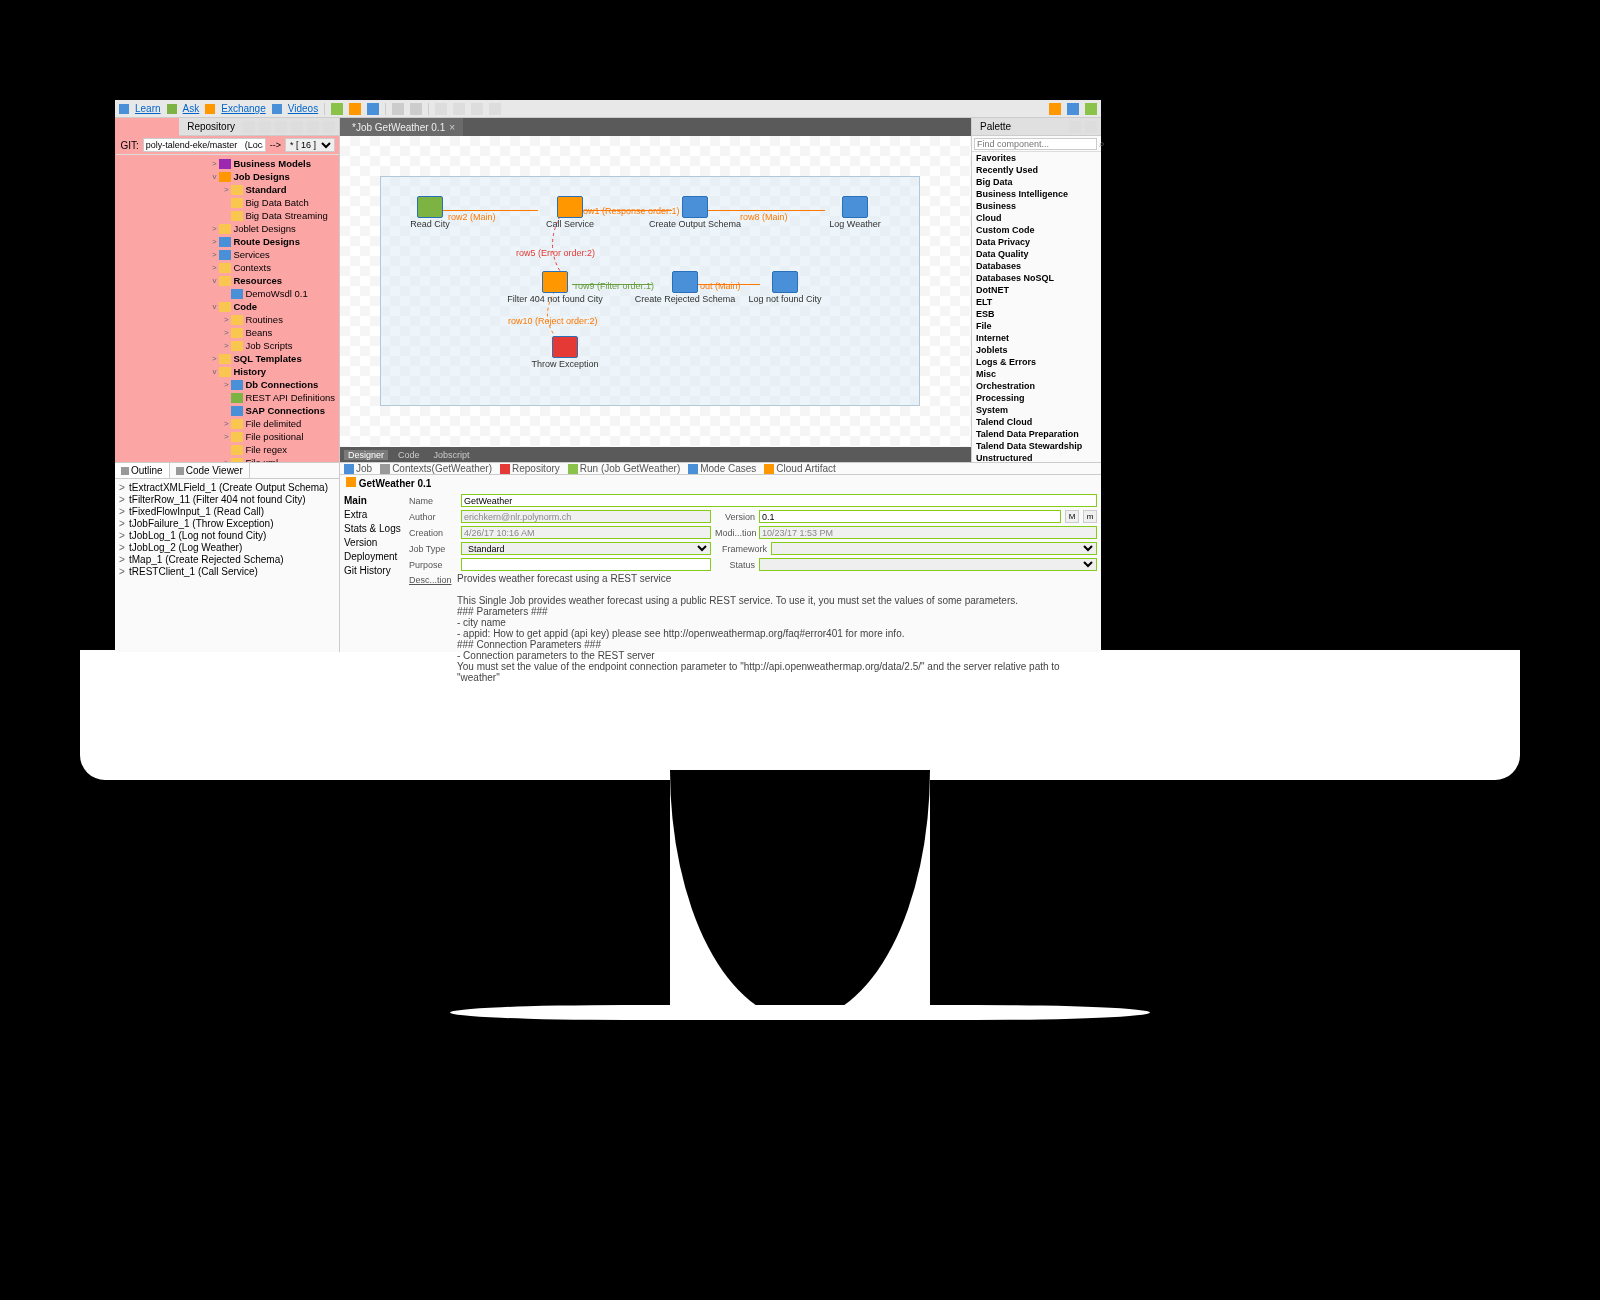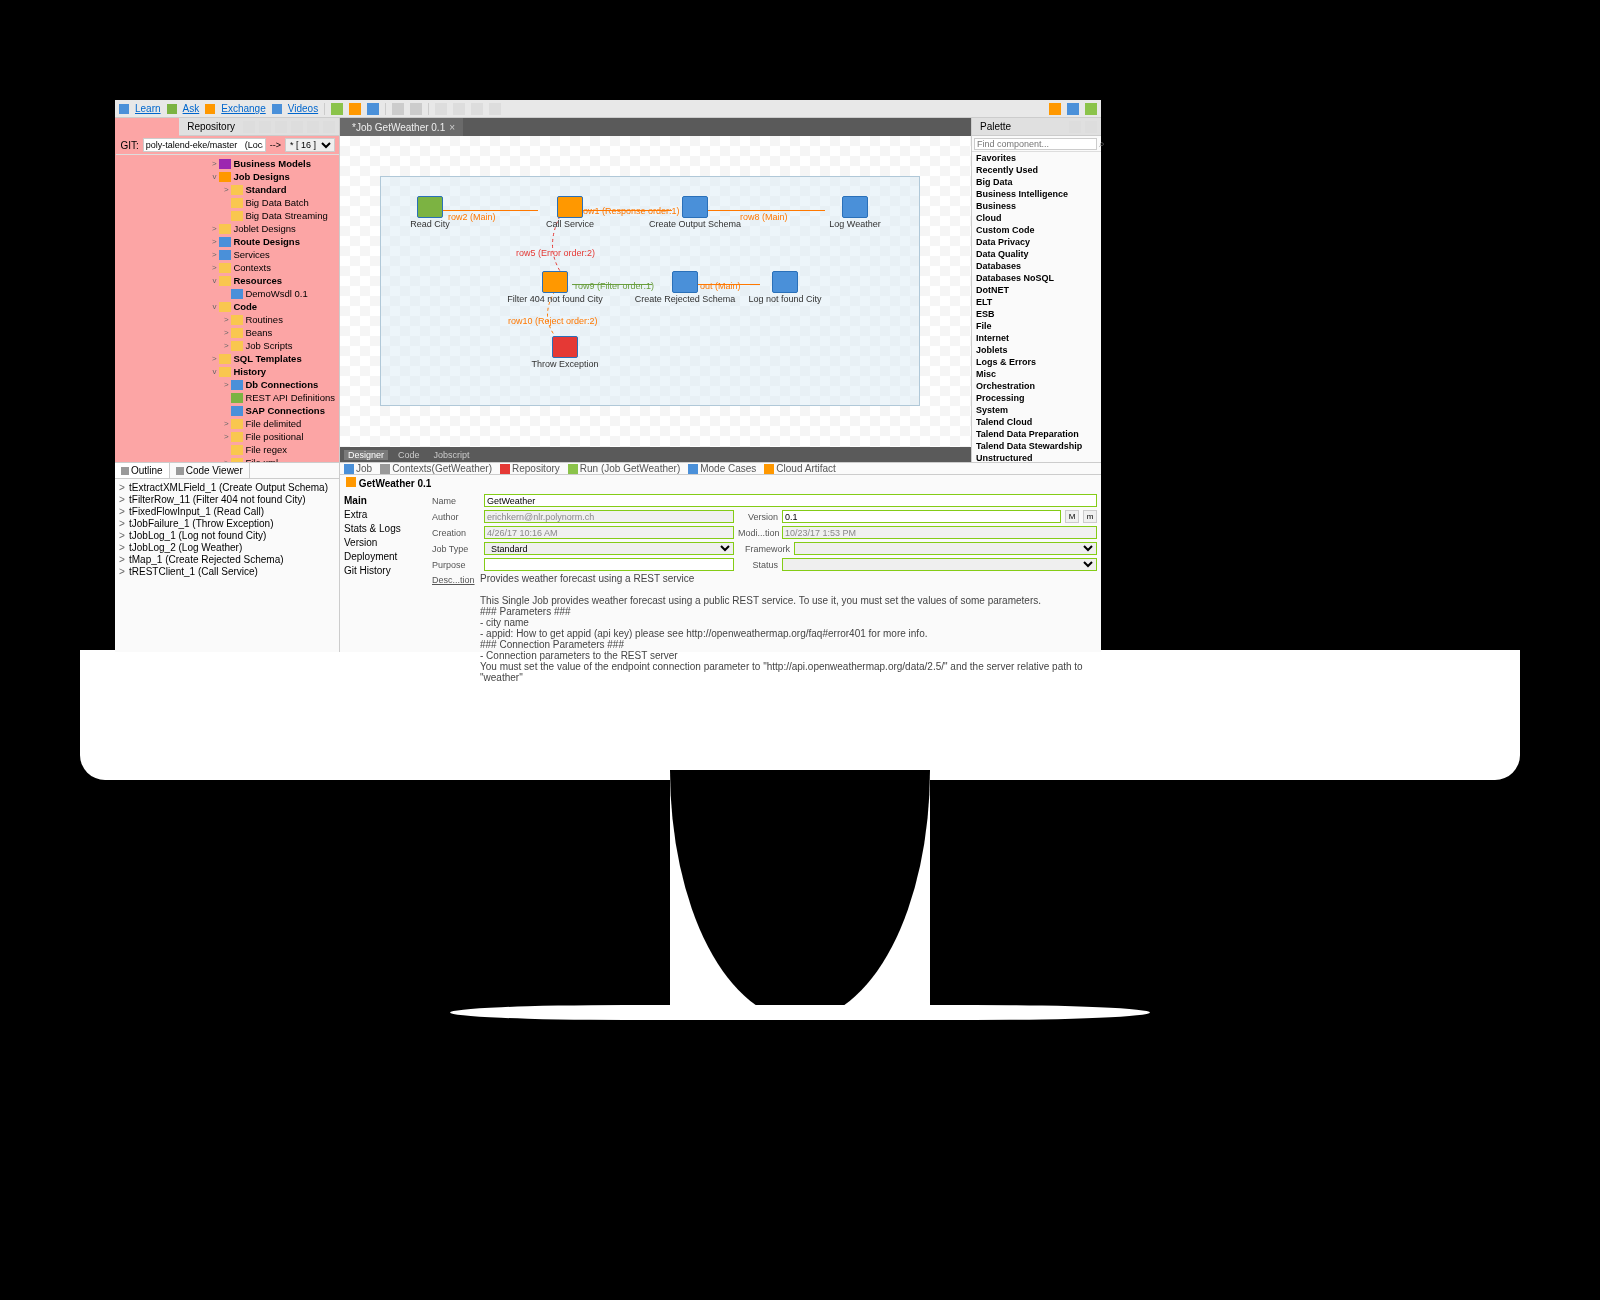--- a/index.html
+++ b/index.html
@@ -64,21 +64,21 @@
 .outline-list .oi .toggle { width: 8px; color: #666; }
 .props { flex: 1; background: #fafafa; border-top: 1px solid #ccc; display: flex; flex-direction: column; }
 .props-tabs { height: 16px; display: flex; align-items: center; border-bottom: 1px solid #ccc; gap: 8px; padding: 0 4px; font-size: 9px; }
 .props-tabs .pt { display: flex; align-items: center; gap: 2px; color: #555; cursor: pointer; }
 .props-tabs .pt .pticon { width: 10px; height: 10px; }
 .props-title { padding: 2px 6px; font-size: 10px; font-weight: bold; }
 .props-body { flex: 1; display: flex; }
 .props-side { width: 65px; padding: 2px 4px; font-size: 9px; }
 .props-side .ps { height: 14px; display: flex; align-items: center; cursor: pointer; }
 .props-side .ps.active { font-weight: bold; }
-.props-form { flex: 1; padding: 2px 4px; margin-left: 23px; }
+.props-form { flex: 1; padding: 2px 4px; }
 .form-row { display: flex; align-items: center; height: 15px; gap: 4px; margin-bottom: 1px; }
 .form-row .flbl { width: 48px; font-size: 9px; color: #555; }
 .form-row input,.form-row select { height: 13px; border: 1px solid #84cc16; padding: 0 2px; font-size: 9px; }
 .form-row input[readonly] { background: #f0f0f0; color: #888; }
 .form-row .half { flex: 1; }
 .desc-row { display: flex; }
 .desc-row .flbl { width: 48px; font-size: 9px; color: #555; padding-top: 2px; text-decoration: underline; }
 .desc-row .desc-body { flex: 1; font-size: 9px; color: #444; line-height: 11px; }
 .right-panel { width: 130px; background: #fafafa; border-left: 1px solid #ccc; display: flex; flex-direction: column; }
 .palette-search { height: 16px; display: flex; align-items: center; padding: 0 2px; border-bottom: 1px solid #ddd; }

